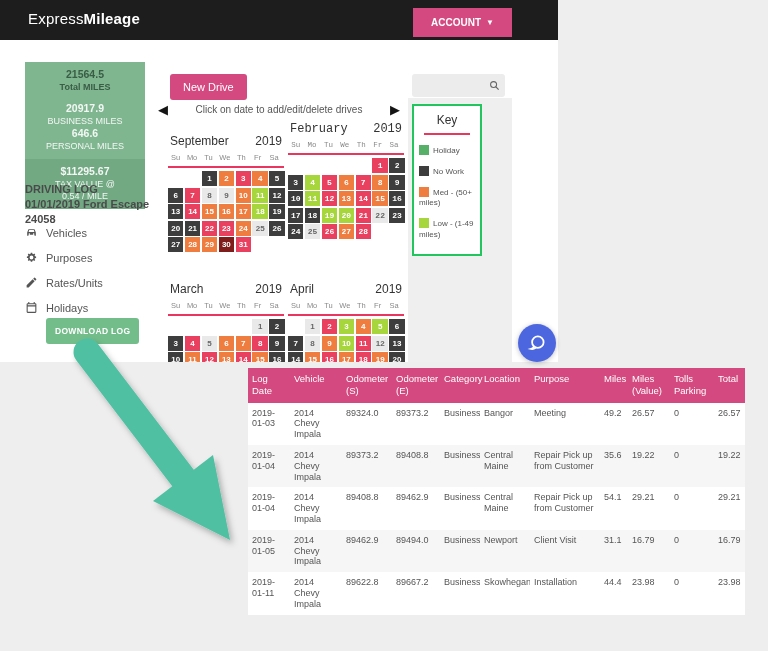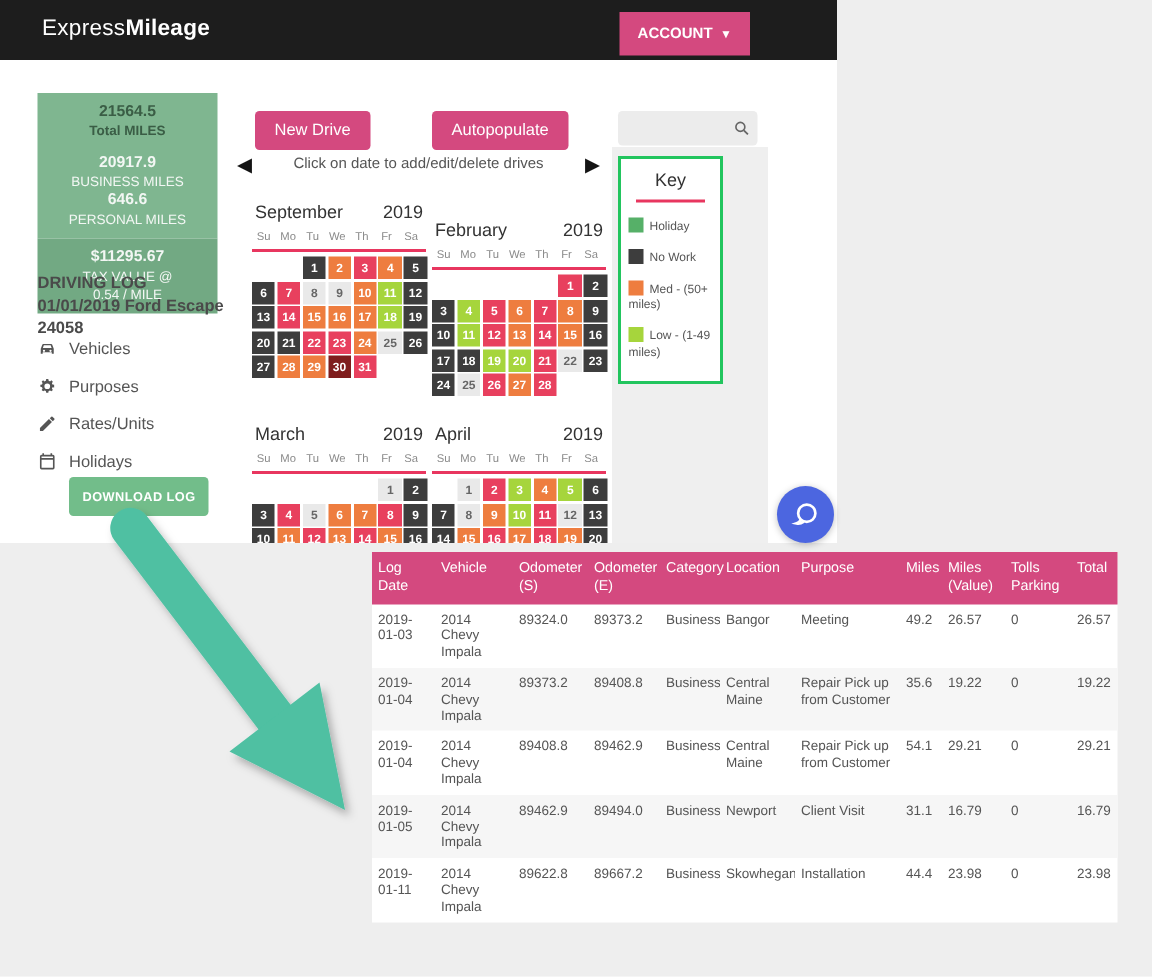--- a/index.html
+++ b/index.html
@@ -3,21 +3,21 @@
 <meta charset="utf-8">
 <style>
   html,body{margin:0;padding:0}
   .page{position:relative;width:768px;height:651px;background:#eeeeee;overflow:hidden;
         font-family:"Liberation Sans",sans-serif;-webkit-font-smoothing:antialiased}
 
   
   .topbar{position:absolute;left:0;top:0;width:558px;height:40px;background:#1d1d1d;z-index:2}
   .logo{position:absolute;left:28px;top:10px;color:#fff;font-size:15px;letter-spacing:.2px}
   .logo .bold{font-weight:bold}
-  .account-btn{position:absolute;left:413px;top:8px;width:87px;height:29px;background:#d4497f;
+  .account-btn{position:absolute;left:413px;top:8px;width:99px;height:29px;background:#d4497f;
         color:#fff;font-size:10px;font-weight:bold;border:none;cursor:pointer;
         display:flex;align-items:center;justify-content:center;gap:5px;font-family:inherit}
   .caret{font-size:8px;line-height:1}
 
   
   .main-panel{position:absolute;left:0;top:40px;width:558px;height:322px;background:#fff;overflow:hidden;z-index:1}
   .gray-col{position:absolute;left:408px;top:58px;width:104px;height:264px;background:#efefef}
 
   
   .stats{position:absolute;left:25px;top:22px;width:120px;text-align:center}
@@ -151,21 +151,20 @@
               <path d="M19 4h-1V2h-2v2H8V2H6v2H5a2 2 0 00-2 2v14a2 2 0 002 2h14a2 2 0 002-2V6a2 2 0 00-2-2zm0 16H5V10h14v10zM5 8V6h14v2H5z"></path>
             </svg>
           </span>
           <span>Holidays</span>
         </li>
       </ul>
 
     <button class="download-btn">DOWNLOAD LOG</button>
 
     <button class="pink-btn btn-newdrive">New Drive</button>
-    <button class="pink-btn btn-autopop">Autopopulate</button>
     <div class="search-box">
       <input class="search-input" type="text" placeholder="" style="">
       <span style="display:inline-flex">
         <svg width="11" height="11" viewBox="0 0 24 24">
             <circle cx="10" cy="10" r="6.5" fill="none" stroke="#666" stroke-width="2.4"></circle>
             <line x1="15" y1="15" x2="21" y2="21" stroke="#666" stroke-width="2.6"></line>
           </svg>
       </span>
     </div>
 
@@ -219,21 +218,21 @@
             <span class="cal-day" style="background:#ee7d3f">24</span>
             <span class="cal-day is-gray" style="background:#e9e9e9">25</span>
             <span class="cal-day" style="background:#3d3d3d">26</span>
             <span class="cal-day" style="background:#3d3d3d">27</span>
             <span class="cal-day" style="background:#ee7d3f">28</span>
             <span class="cal-day" style="background:#ee7d3f">29</span>
             <span class="cal-day" style="background:#7f1d1d">30</span>
             <span class="cal-day" style="background:#e8405e">31</span>
           </div>
         </div>
-        <div class="calendar" style="left: 288px; top: 104px;">
+        <div class="calendar" style="left: 288px; top: 80px; font-family: Liberation Mono, monospace;">
           <div class="cal-title">
             <span>February</span>
             <span>2019</span>
           </div>
           <div class="cal-week">
             <span>Su</span>
             <span>Mo</span>
             <span>Tu</span>
             <span>We</span>
             <span>Th</span>

